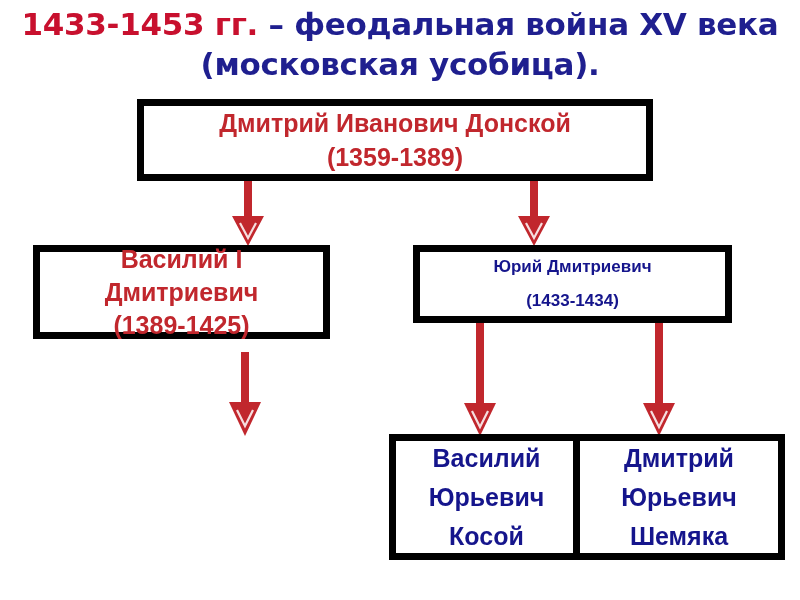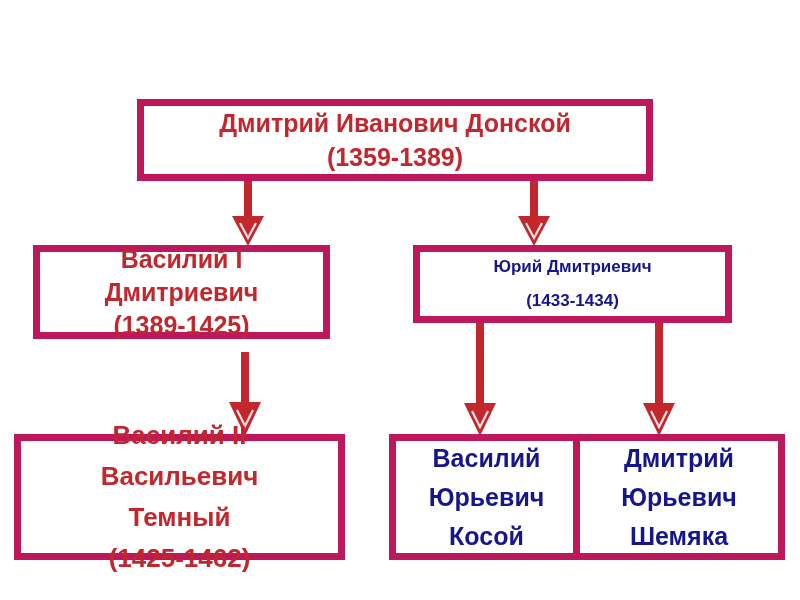--- a/index.html
+++ b/index.html
@@ -36,21 +36,21 @@
     letter-spacing: -0.3px;
     white-space: pre-wrap;
   }
   .title .t-red  { color: #C8102E; }
   .title .t-blue { color: #1F1F8F; }
 
   
   .node {
     position: absolute;
     box-sizing: border-box;
-    border: 7px solid #be185d;
+    border: 7px solid #000000;
     background: #ffffff;
     display: flex;
     align-items: center;
     justify-content: center;
     text-align: center;
     font-family: "Liberation Sans", sans-serif;
     font-weight: bold;
     white-space: pre-line;
   }
   .node.red  { color: #C1272D; }
@@ -78,20 +78,22 @@
     position: absolute;
     overflow: visible;
   }
   .conn svg { display: block; overflow: visible; }
 </style>
 </head>
 <body>
 
 <div id="stage">
 
+  <div class="title"><span class="t-red">1433-1453 гг.</span><span class="t-blue"> – феодальная война XV века
+(московская усобица).</span></div>
 
   <div class="conn" style="left:225px; top:178px;">
     <svg width="46" height="70" viewBox="0 0 46 70">
       <rect x="19" y="0" width="8" height="42" fill="#C1272D"></rect>
       <polygon points="7,38 39,38 23,68" fill="#C1272D"></polygon>
       <polyline points="15,45 23,60 31,45" fill="none" stroke="#ffffff" stroke-width="2.2" opacity="0.85"></polyline>
     </svg>
   </div>
 
   <div class="conn" style="left:511px; top:178px;">
@@ -135,26 +137,20 @@
     <span class="label">Василий I
 Дмитриевич
 (1389-1425)</span>
   </div>
 
   <div class="node blue" id="n-yuri">
     <span class="label">Юрий Дмитриевич
 (1433-1434)</span>
   </div>
 
-  <div class="node red overflow" id="n-vasily2">
-    <span class="label">Василий II
-Васильевич
-Темный
-(1425-1462)</span>
-  </div>
 
   <div class="node blue" id="n-kosoy">
     <span class="label">Василий
 Юрьевич
 Косой</span>
   </div>
 
   <div class="node blue" id="n-shemyaka">
     <span class="label">Дмитрий
 Юрьевич

